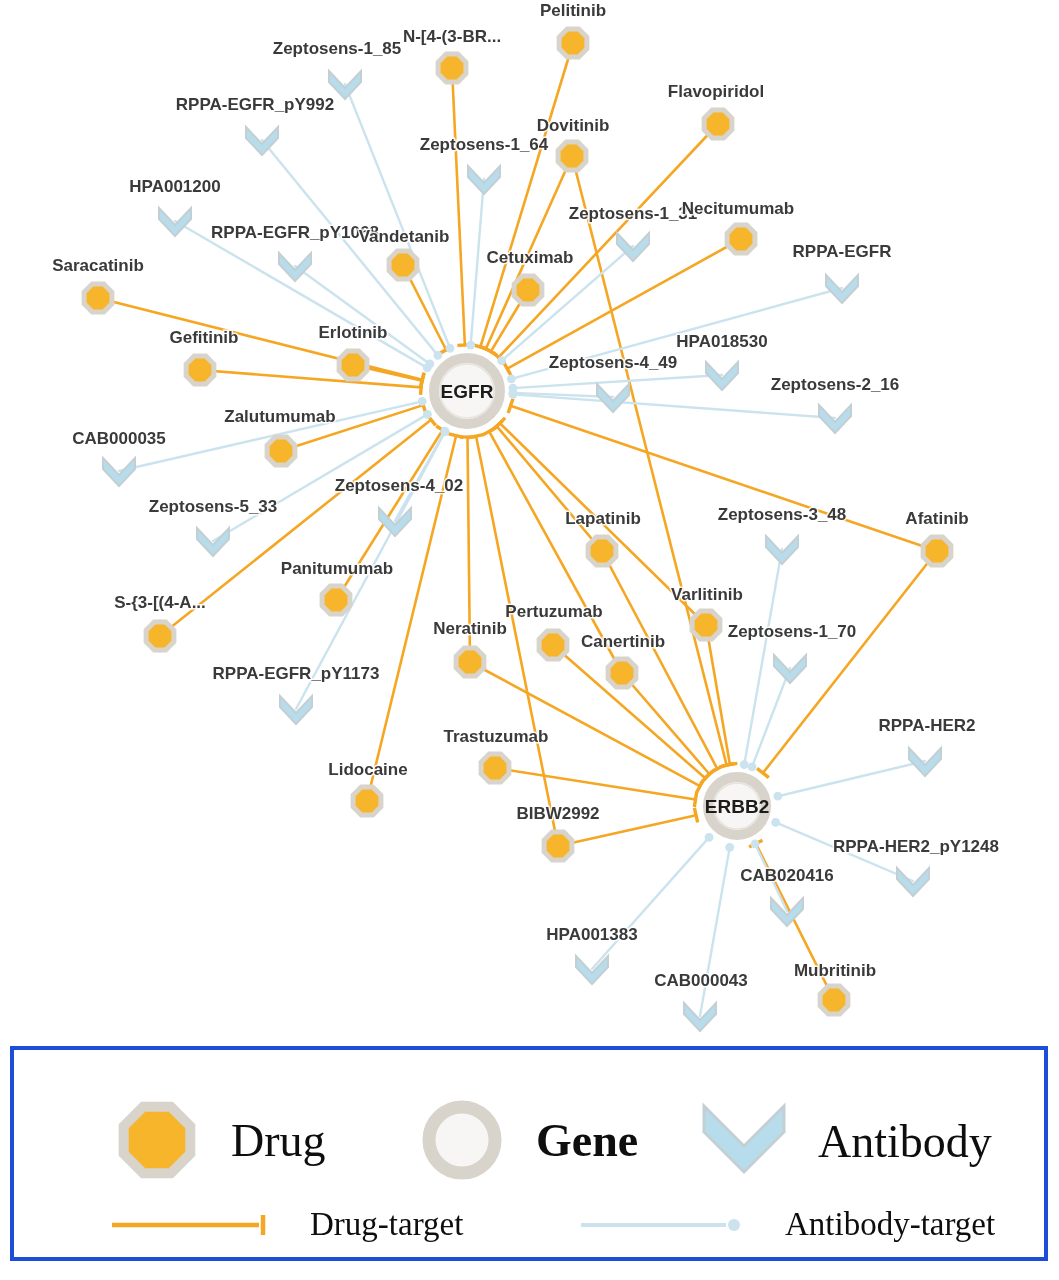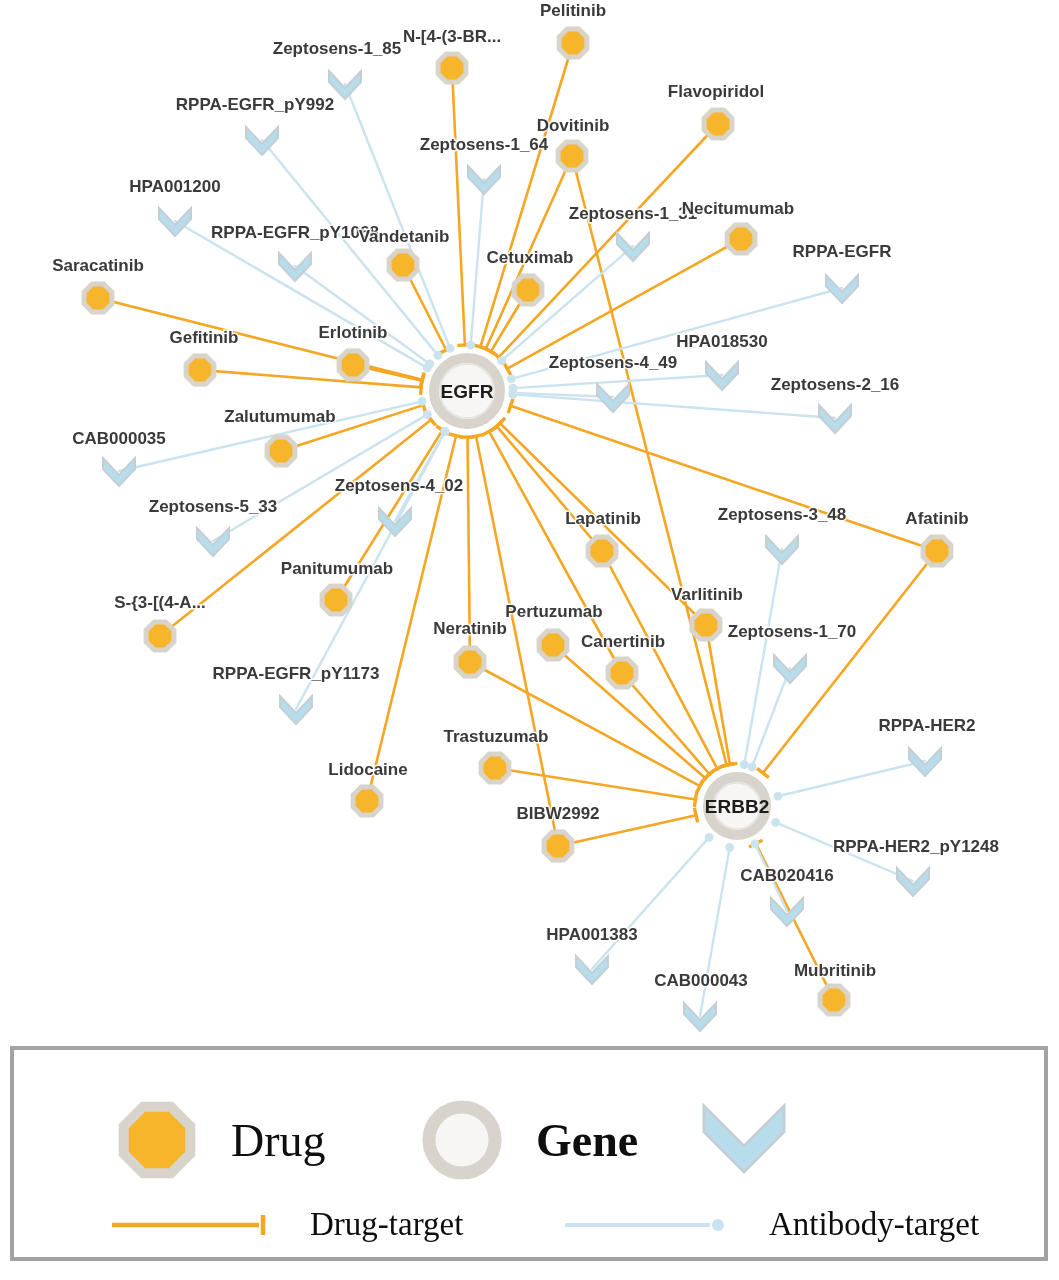--- a/index.html
+++ b/index.html
@@ -1,21 +1,21 @@
 <!DOCTYPE html>
 <html style="--background: #FFFFFF; --drug-fill: #F7B52C; --drug-edge: #F5A623; --antibody-fill: #B7DCEB; --antibody-stroke: #C4CFD4; --antibody-edge: #CBE3EE; --node-ring: #D8D4CB; --gene-fill: #F7F6F4; --gene-inner-ring: #E6E3DD; --label-color: #3A3A3A;"><head>
 <meta charset="utf-8">
 <style>
   html,body{margin:0;padding:0;background:#fff;}
   .page{position:relative;width:1059px;height:1280px;background:var(--background,#fff);overflow:hidden;font-family:"Liberation Sans",sans-serif;}
   #network{position:absolute;left:0;top:0;}
   .nlabel{font-family:"Liberation Sans",sans-serif;font-weight:bold;font-size:17px;fill:var(--label-color,#3a3a3a);paint-order:stroke;stroke:rgba(255,255,255,.85);stroke-width:3px;}
   .glabel{font-family:"Liberation Sans",sans-serif;font-weight:bold;font-size:19px;fill:#1c1c1c;}
   .legend-title{position:absolute;left:14px;top:996px;font-family:"Liberation Serif",serif;font-weight:bold;font-size:40px;color:#0b0b0b;}
-  .legend-box{position:absolute;left:10px;top:1046px;width:1030px;height:207px;border:4px solid #a3a3a3;background:#fff;}
+  .legend-box{position:absolute;left:10px;top:1046px;width:1030px;height:207px;border:4px solid #1d4ed8;background:#fff;}
   .l-item{position:absolute;display:flex;align-items:center;gap:26px;}
   .l-label{font-family:"Liberation Serif",serif;font-size:46px;color:#0e0e0e;white-space:nowrap;}
   .l-label.small{font-size:33px;}
   .leg-oct{fill:var(--drug-fill);stroke:var(--node-ring);stroke-width:10;}
   .leg-gene{fill:var(--gene-fill);stroke:var(--node-ring);stroke-width:13;}
   .leg-chev{fill:var(--antibody-fill);stroke:var(--antibody-stroke);stroke-width:3;}
   .leg-dline{stroke:var(--drug-edge);stroke-width:4.5;}
   .leg-aline{stroke:var(--antibody-edge);stroke-width:4;}
   .leg-adot{fill:var(--antibody-edge);}
 </style>
@@ -337,31 +337,32 @@
       <svg width="96" height="96" viewBox="0 0 96 96">
         <circle class="leg-gene" cx="48" cy="48" r="33"></circle>
       </svg>
       <span class="l-label">Gene</span>
     </div>
 
     <div class="l-item" style="left:682px;top:52px;">
       <svg width="96" height="78" viewBox="0 0 96 78">
         <polygon class="leg-chev" points="8,4 48,44 88,4 88,30 48,70 8,30"></polygon>
       </svg>
+      <span class="l-label">Antibody</span>
     </div>
 
     <div class="l-item" style="left:95px;top:156px;">
       <svg width="175" height="28" viewBox="0 0 175 28">
         <line class="leg-dline" x1="3" y1="14" x2="150" y2="14"></line>
         <line class="leg-dline" x1="154" y1="4" x2="154" y2="24"></line>
       </svg>
       <span class="l-label small">Drug-target</span>
     </div>
 
-    <div class="l-item" style="left:548px;top:156px;gap:41px;">
+    <div class="l-item" style="left:564px;top:156px;gap:41px;">
       <svg width="166" height="28" viewBox="0 0 166 28">
         <line class="leg-aline" x1="3" y1="14" x2="148" y2="14"></line>
         <circle class="leg-adot" cx="156" cy="14" r="6"></circle>
       </svg>
       <span class="l-label small">Antibody-target</span>
     </div>
 
   </div>
 </div>
 

